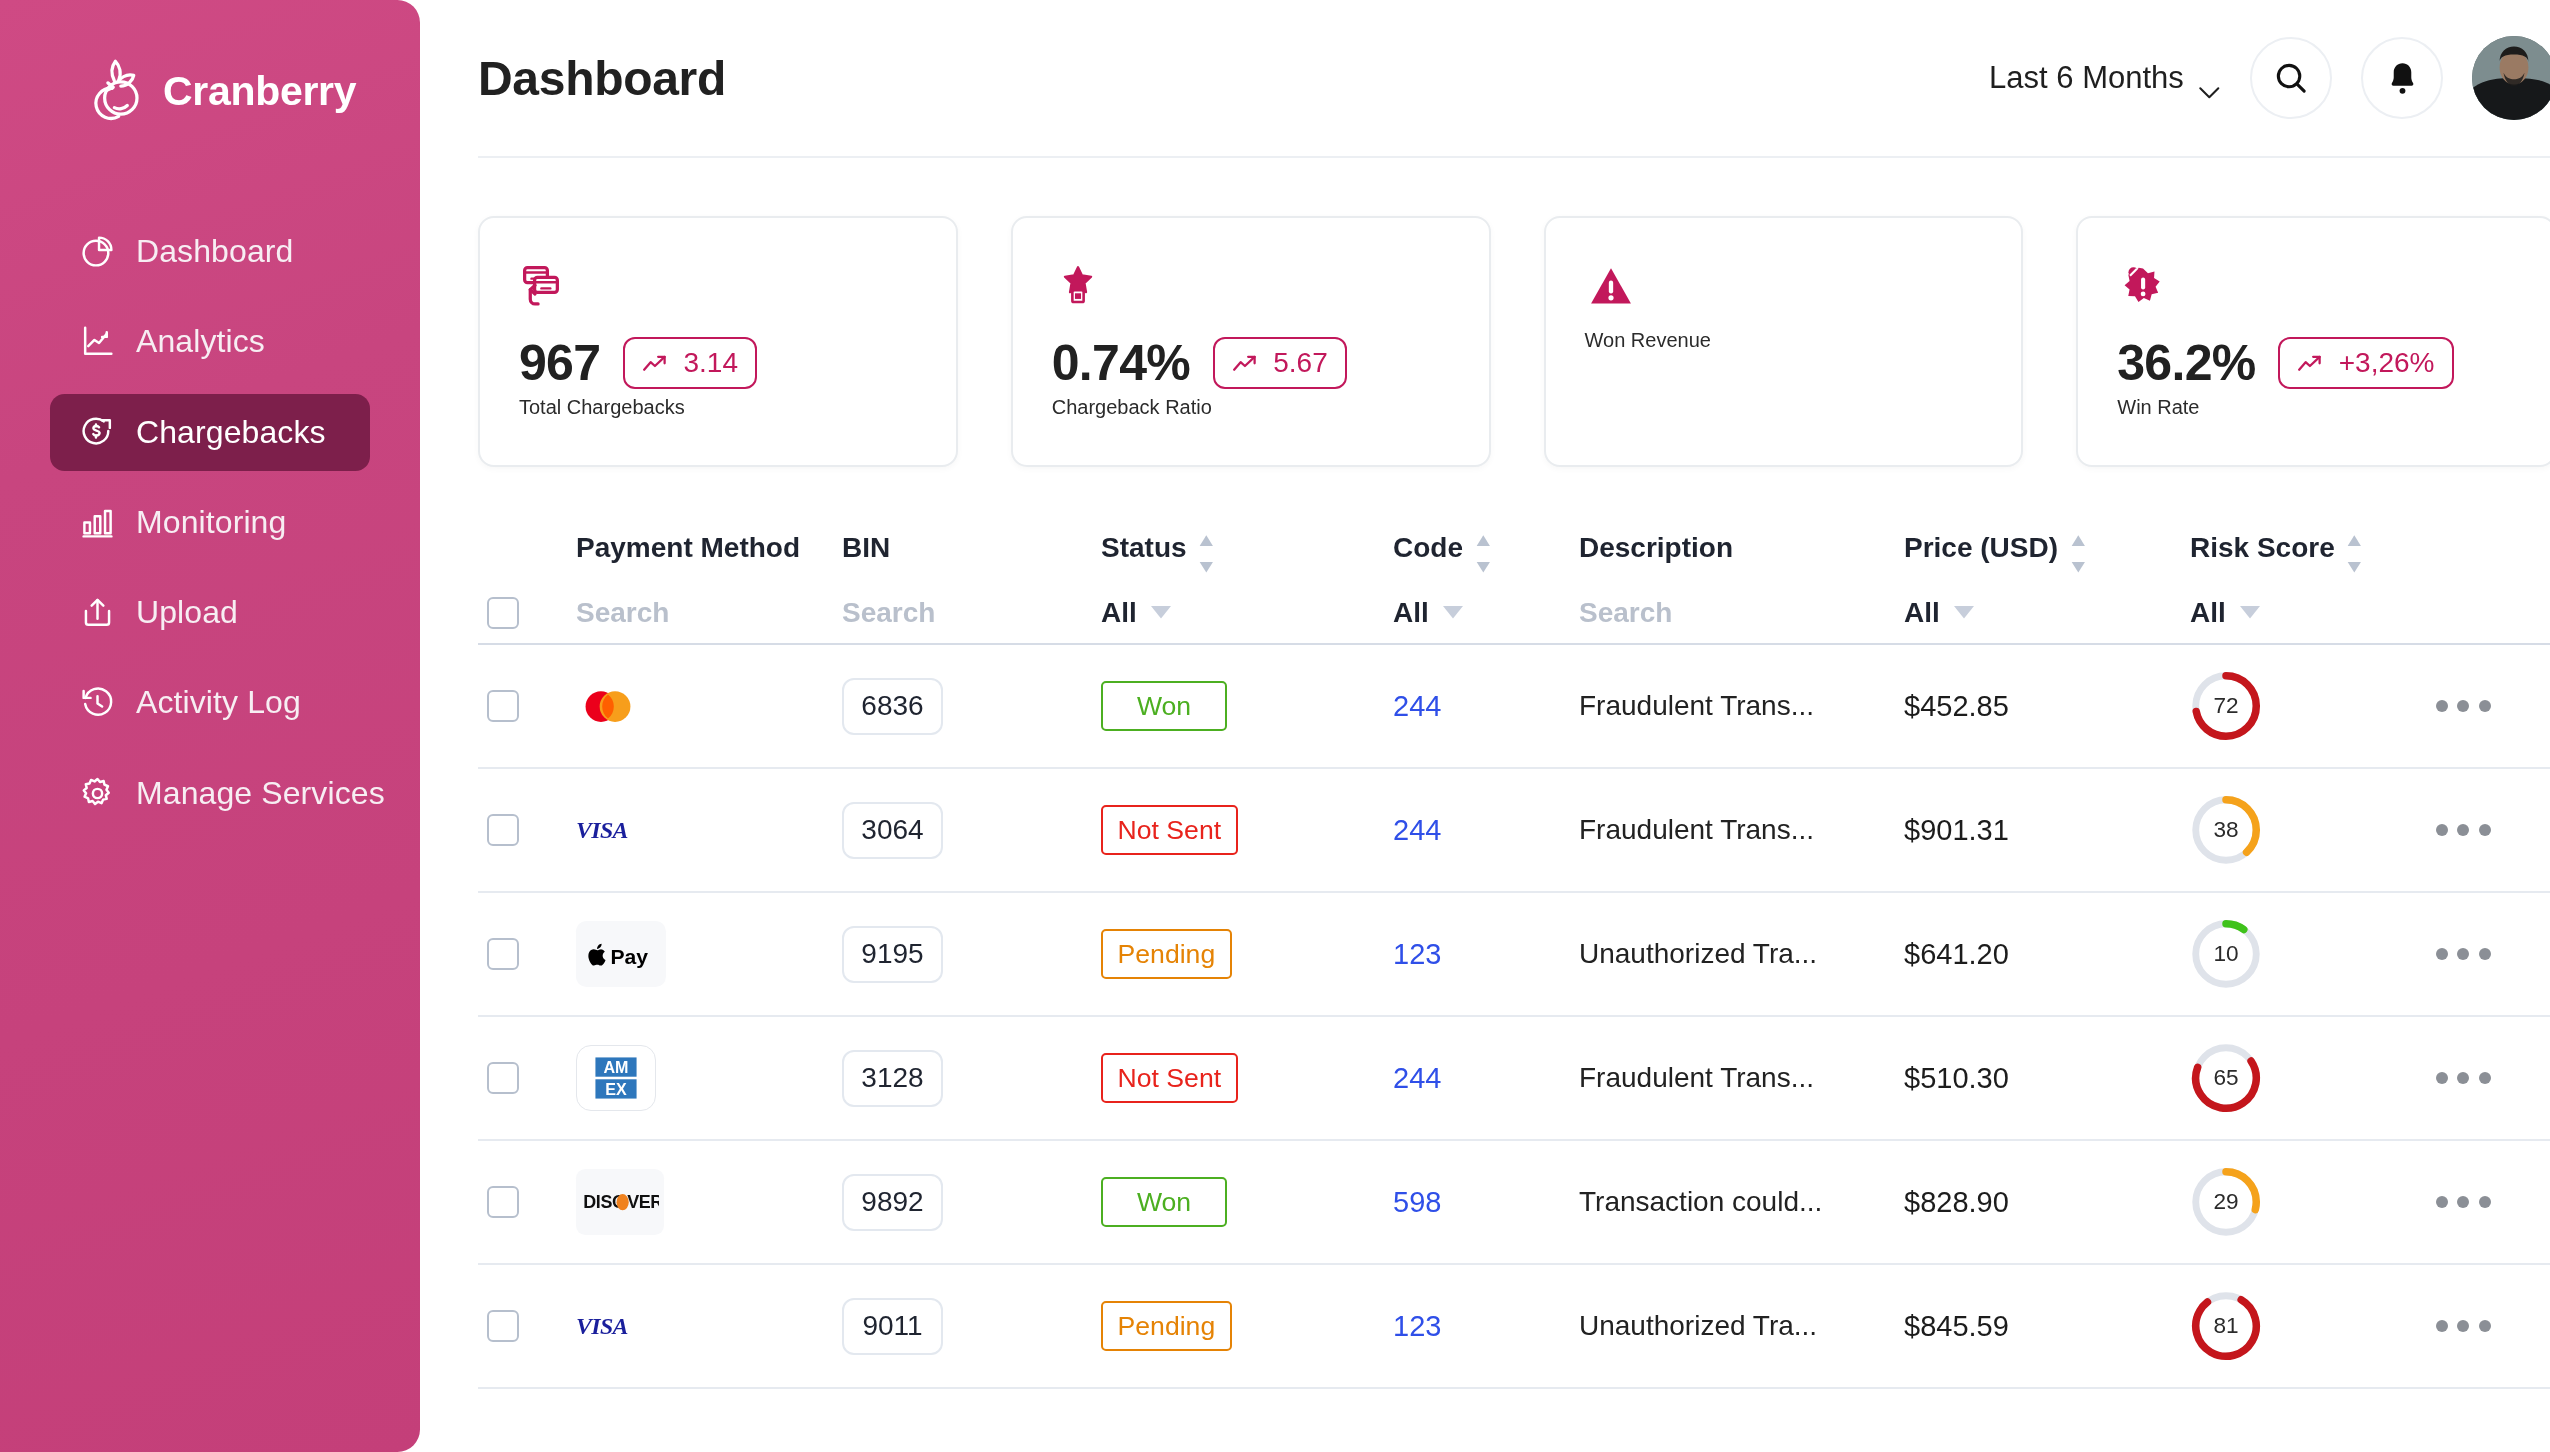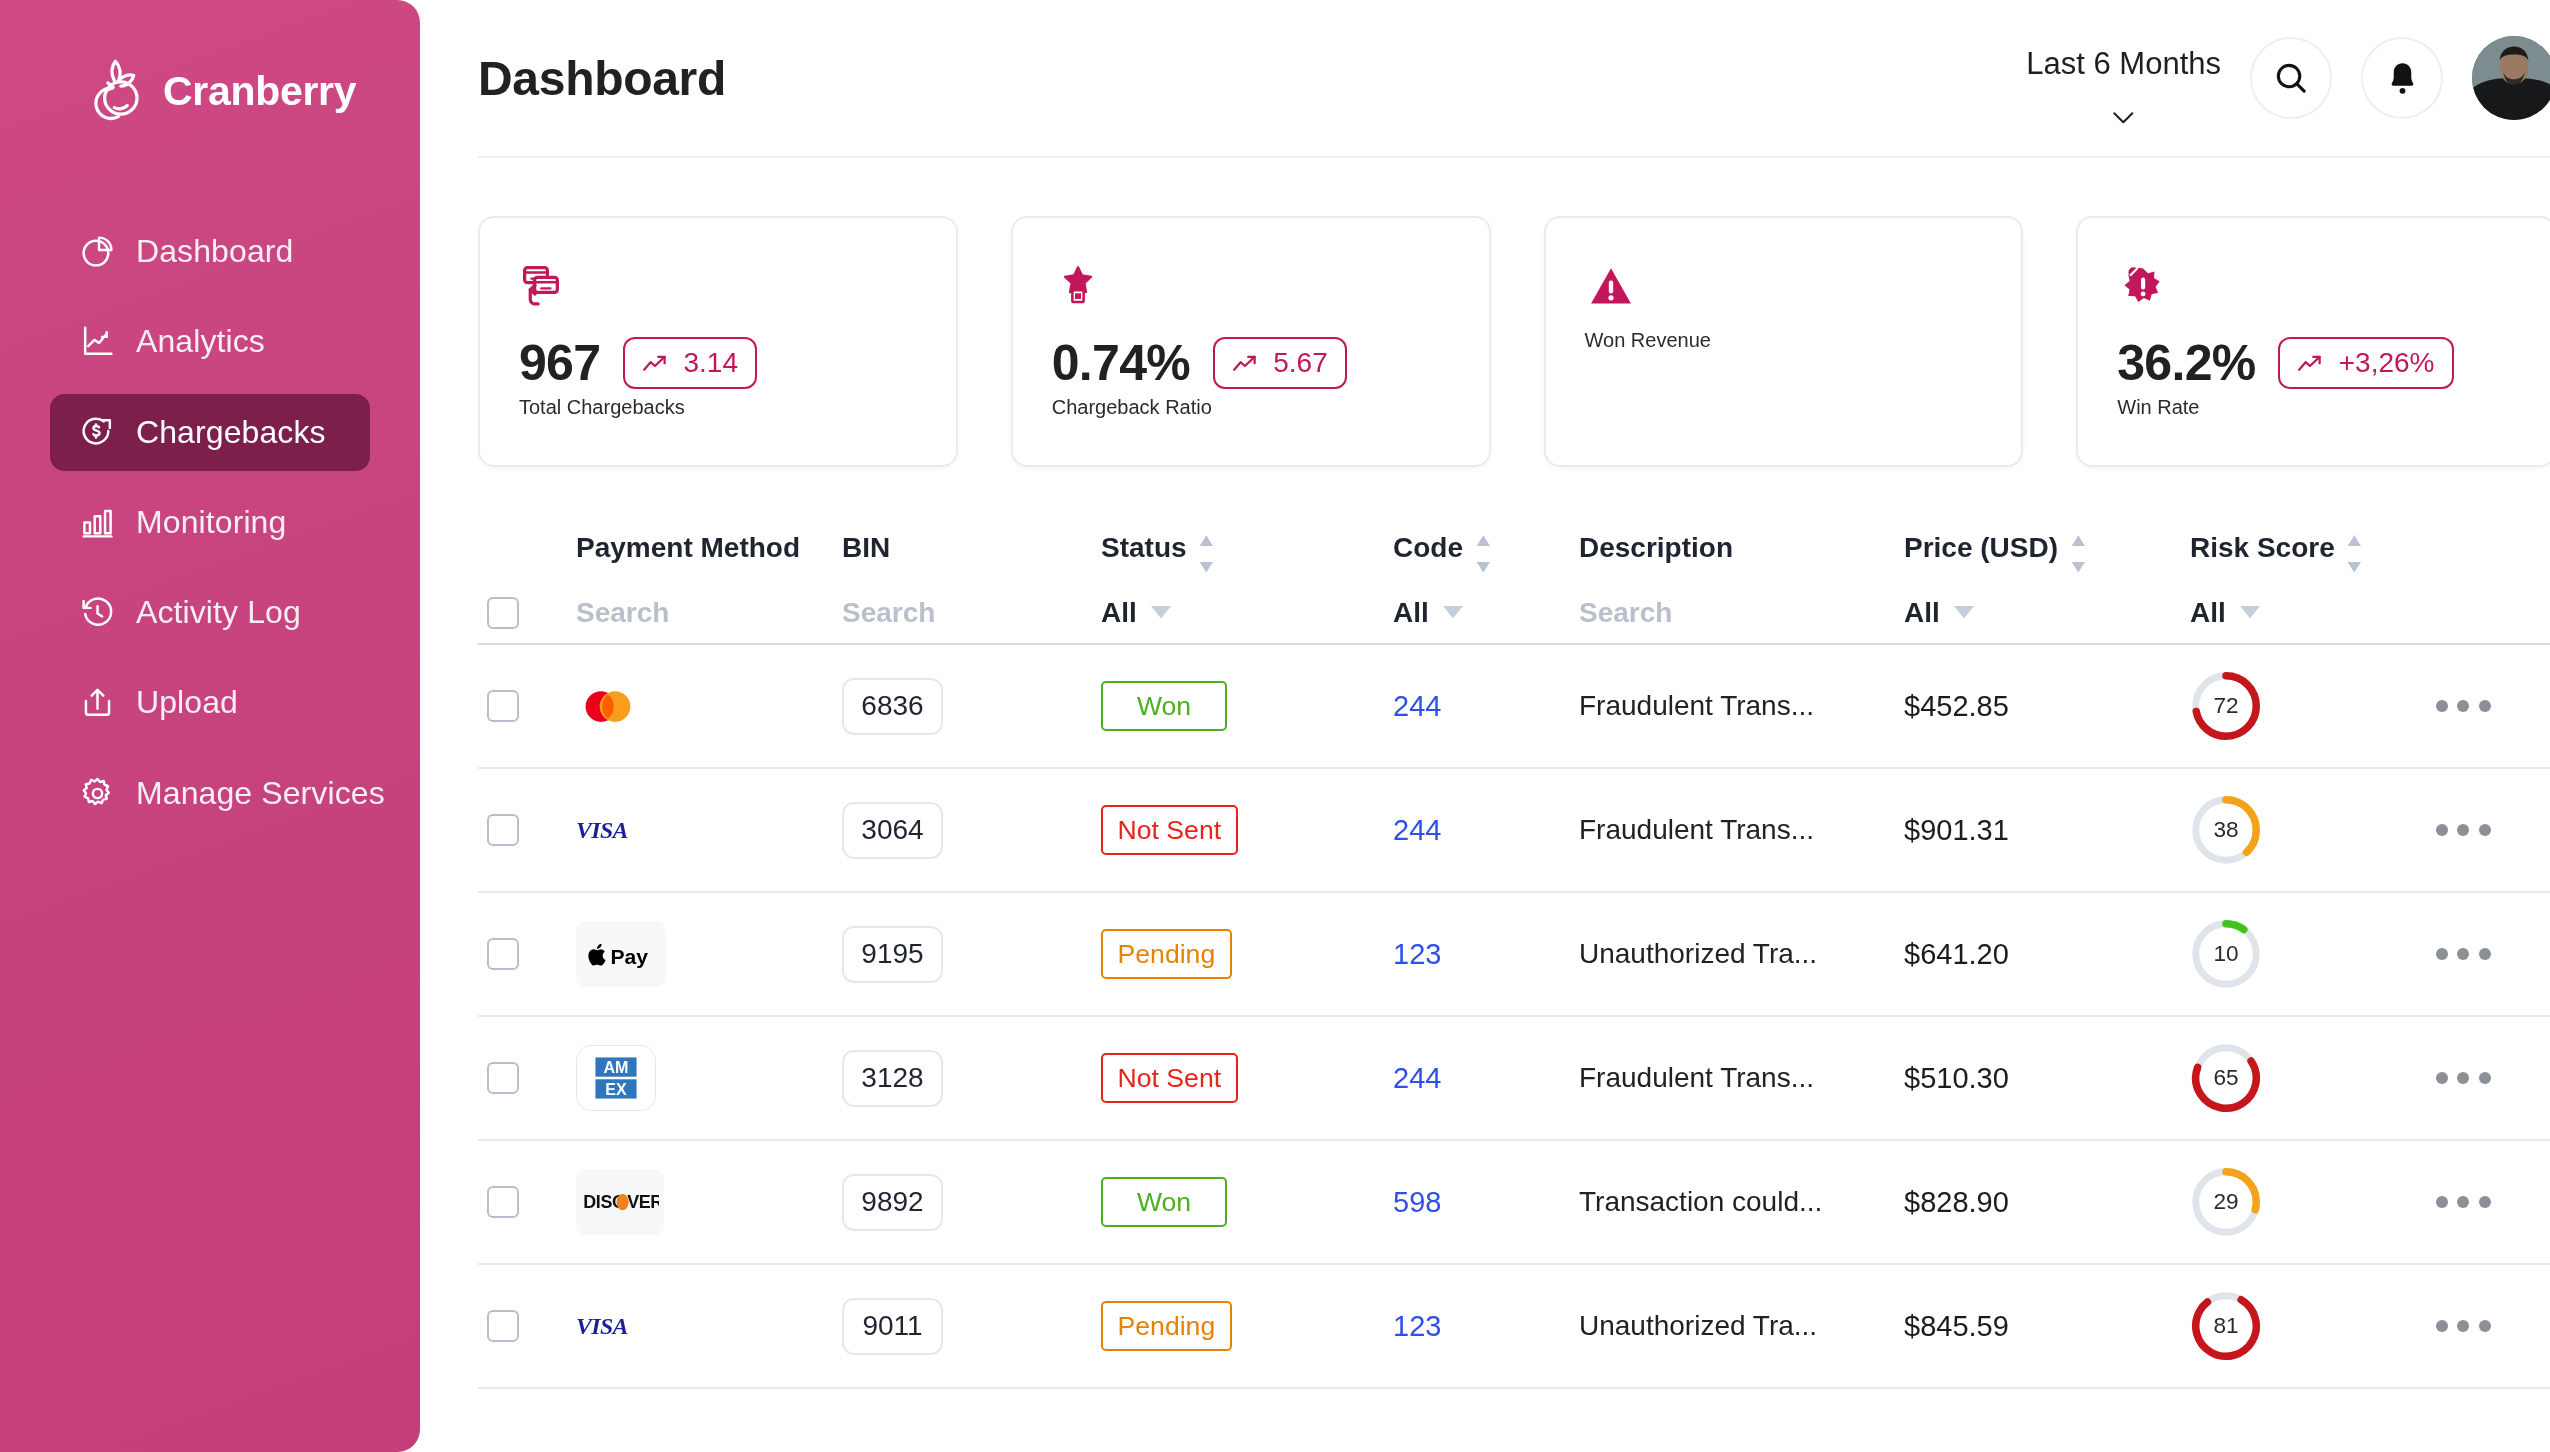--- a/index.html
+++ b/index.html
@@ -52,21 +52,21 @@
   }
   .topbar {
     height: 158px; display: flex; align-items: center;
     justify-content: space-between;
     border-bottom: 2px solid #eceff3;
   }
   .page-title { font-size: 48px; font-weight: 700; color: #212121; letter-spacing: -0.3px;}
   .topbar-right { display: flex; align-items: center; gap: 29px; }
   .range-select {
     display: flex; align-items: center; gap: 14.6px;
-    font-size: 31px; color: #1f1f1f; cursor: pointer; font-weight: 400; flex-direction: column;
+    font-size: 31px; color: #1f1f1f; cursor: pointer; font-weight: 400;
   }
   .chev { width: 22.6px; height: 13.3px; display: block; }
   .icon-btn {
     width: 82px; height: 82px; border-radius: 50%;
     border: 2px solid #eceff3; background: #fff;
     display: flex; align-items: center; justify-content: center;
     cursor: pointer;
   }
   .icon-btn svg { width: 39px; height: 39px; display: block; }
   .avatar {
@@ -230,37 +230,37 @@
             <rect x="16.9" y="4.5" width="3.6" height="14.5"></rect>
             <path d="M3 21h18"></path>
           </svg>
         </span>
         <span class="nav-label">Monitoring</span>
       </div>
 
       <div class="nav-item">
         <span class="nav-ico">
           <svg viewBox="0 0 24 24" fill="none" stroke="#fff" stroke-width="1.6" stroke-linecap="round" stroke-linejoin="round">
+            <path d="M12 16V4"></path>
+            <path d="M8.2 7.6L12 3.8l3.8 3.8"></path>
+            <path d="M4.5 11v7.5A1.5 1.5 0 0 0 6 20h12a1.5 1.5 0 0 0 1.5-1.5V11"></path>
+          </svg>
+        </span>
+        <span class="nav-label">Upload</span>
+      </div>
+
+      <div class="nav-item">
+        <span class="nav-ico">
+          <svg viewBox="0 0 24 24" fill="none" stroke="#fff" stroke-width="1.6" stroke-linecap="round" stroke-linejoin="round">
             <path d="M4.2 9A8.5 8.5 0 1 1 4 13"></path>
             <path d="M3 4.5V9h4.5"></path>
             <path d="M12 8v4.6l3 2"></path>
           </svg>
         </span>
         <span class="nav-label">Activity Log</span>
-      </div>
-
-      <div class="nav-item">
-        <span class="nav-ico">
-          <svg viewBox="0 0 24 24" fill="none" stroke="#fff" stroke-width="1.6" stroke-linecap="round" stroke-linejoin="round">
-            <path d="M12 16V4"></path>
-            <path d="M8.2 7.6L12 3.8l3.8 3.8"></path>
-            <path d="M4.5 11v7.5A1.5 1.5 0 0 0 6 20h12a1.5 1.5 0 0 0 1.5-1.5V11"></path>
-          </svg>
-        </span>
-        <span class="nav-label">Upload</span>
       </div>
 
       <div class="nav-item">
         <span class="nav-ico">
           <svg viewBox="0 0 24 24" fill="none" stroke="#fff" stroke-width="1.6" stroke-linecap="round" stroke-linejoin="round">
             <circle cx="12" cy="12" r="3"></circle>
             <path d="M12 2.6l1.6 1.9 2.4-.6.5 2.4 2.3 1-1 2.3 1.5 1.9-1.9 1.6.6 2.4-2.4.5-1 2.3-2.3-1-1.9 1.5-1.6-1.9-2.4.6-.5-2.4-2.3-1 1-2.3L3.1 10l1.9-1.6-.6-2.4 2.4-.5 1-2.3 2.3 1z"></path>
           </svg>
         </span>
         <span class="nav-label">Manage Services</span>

